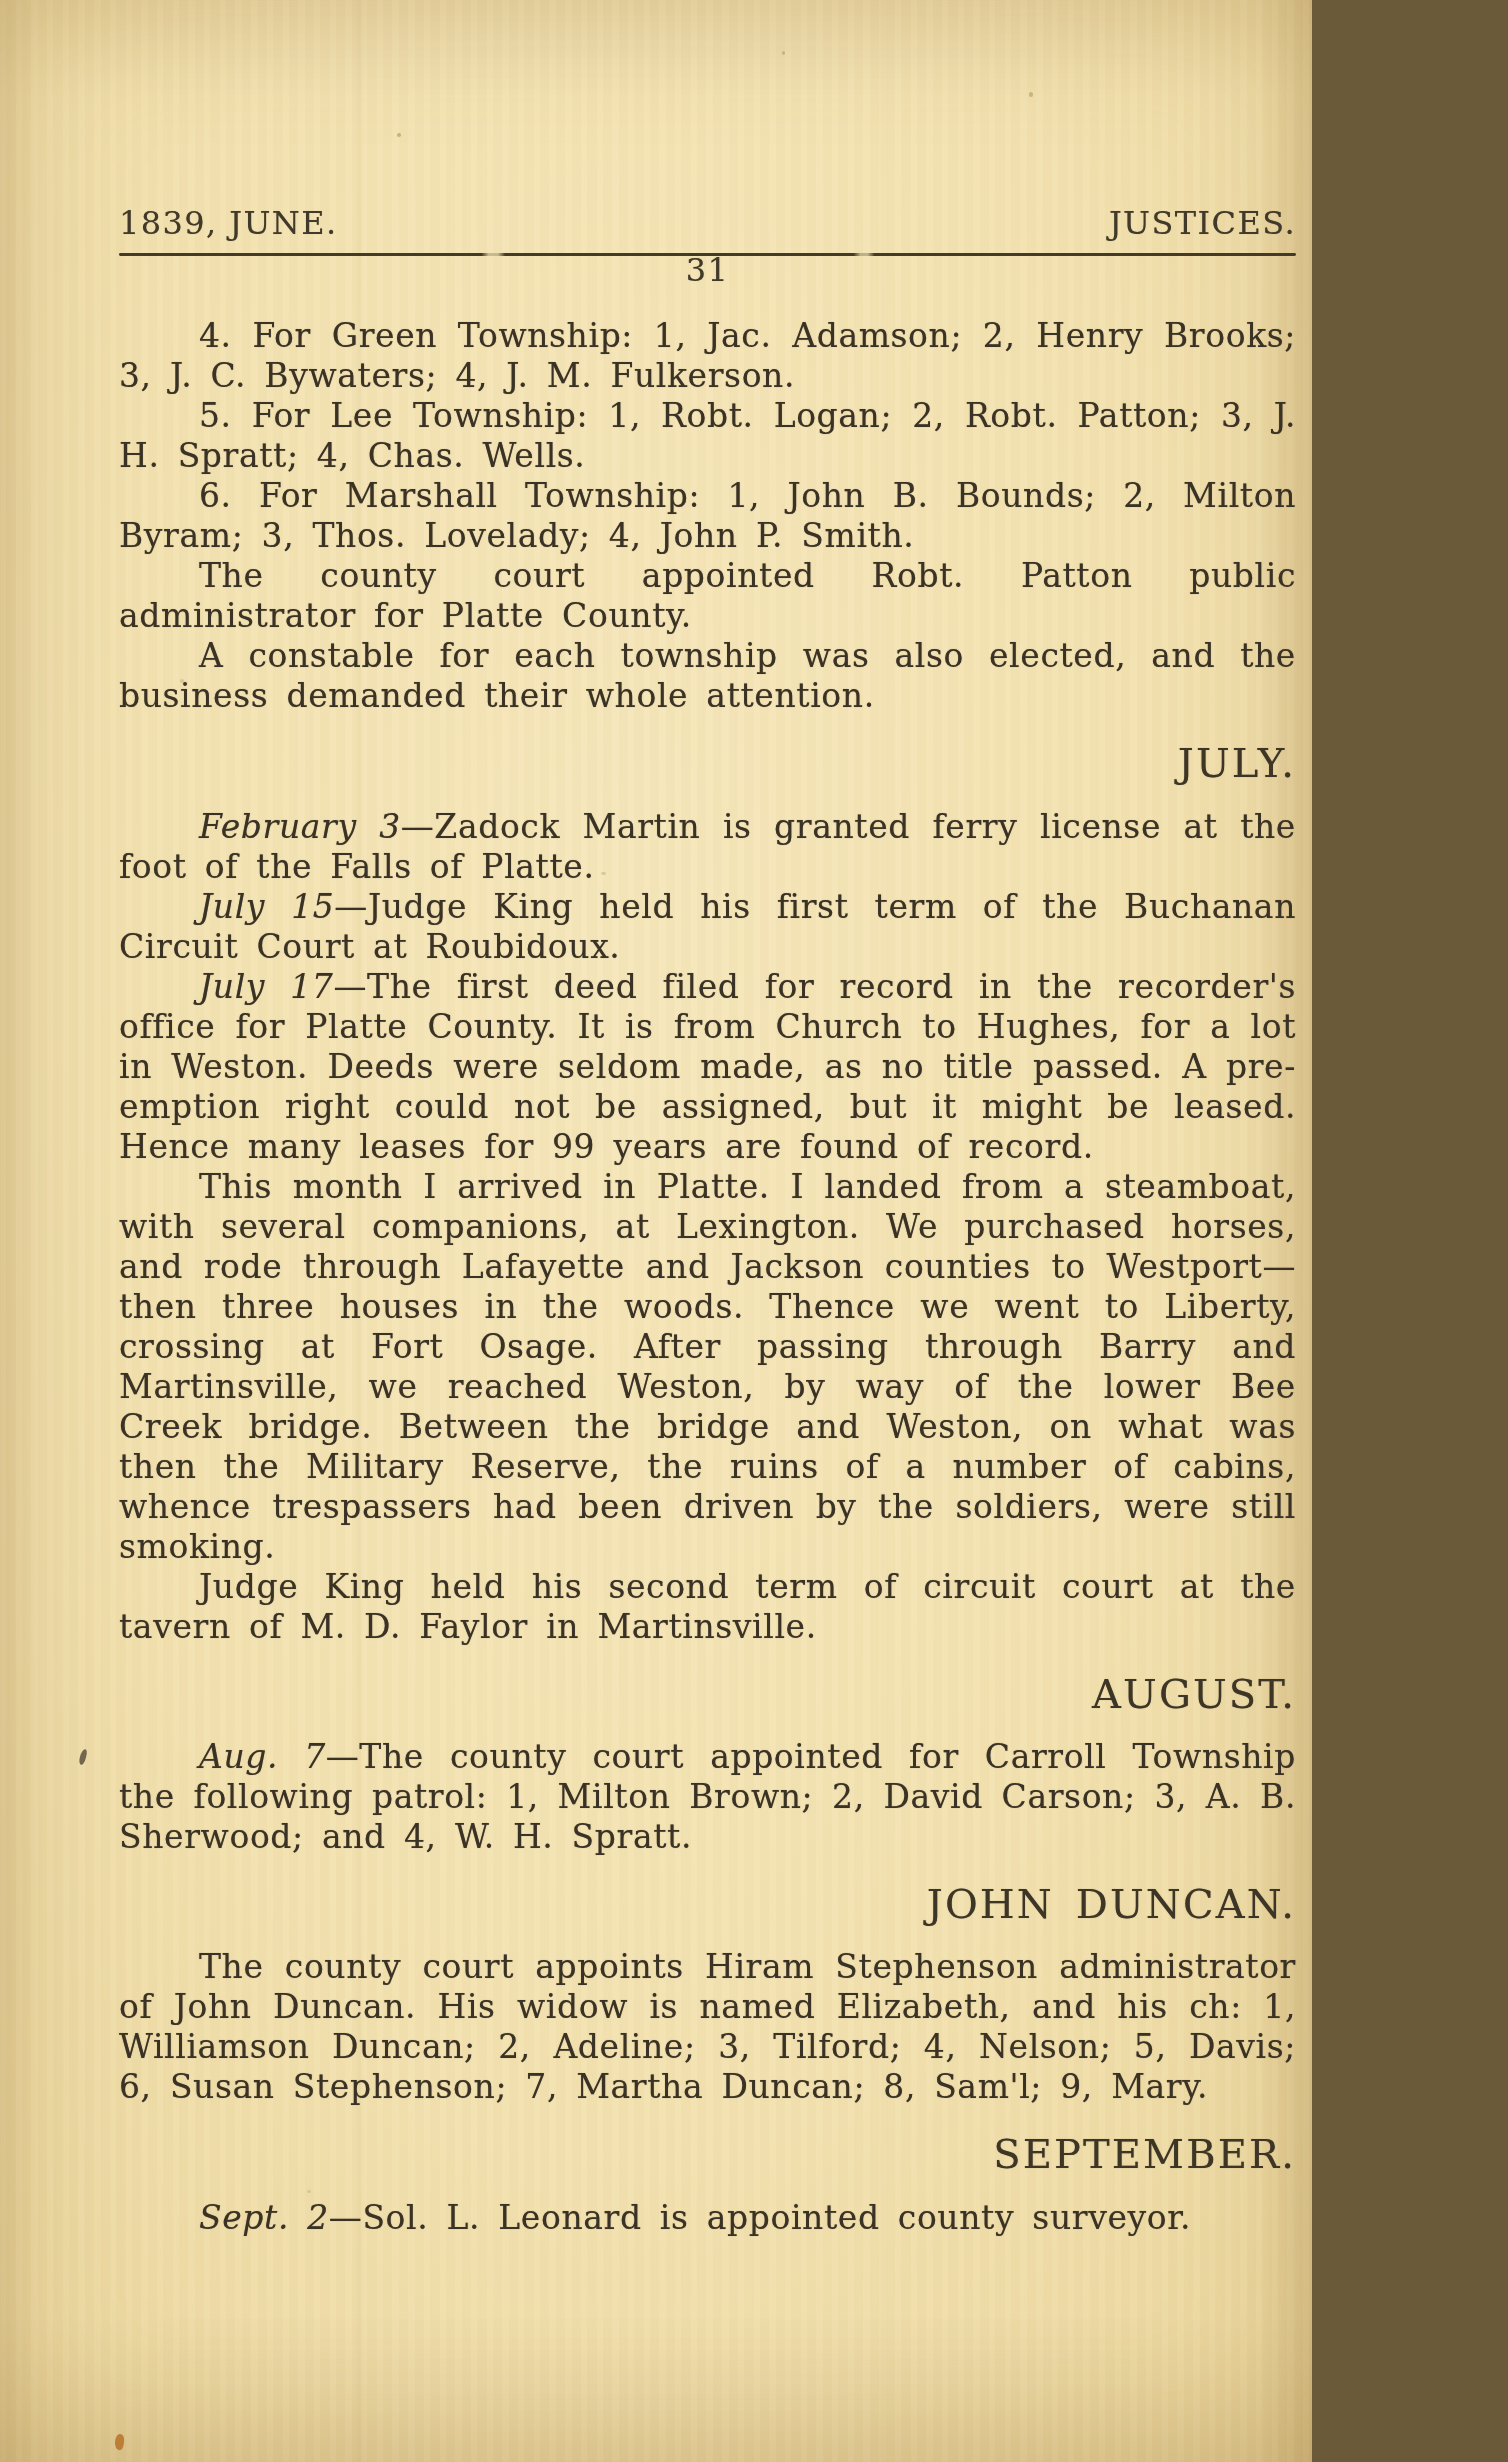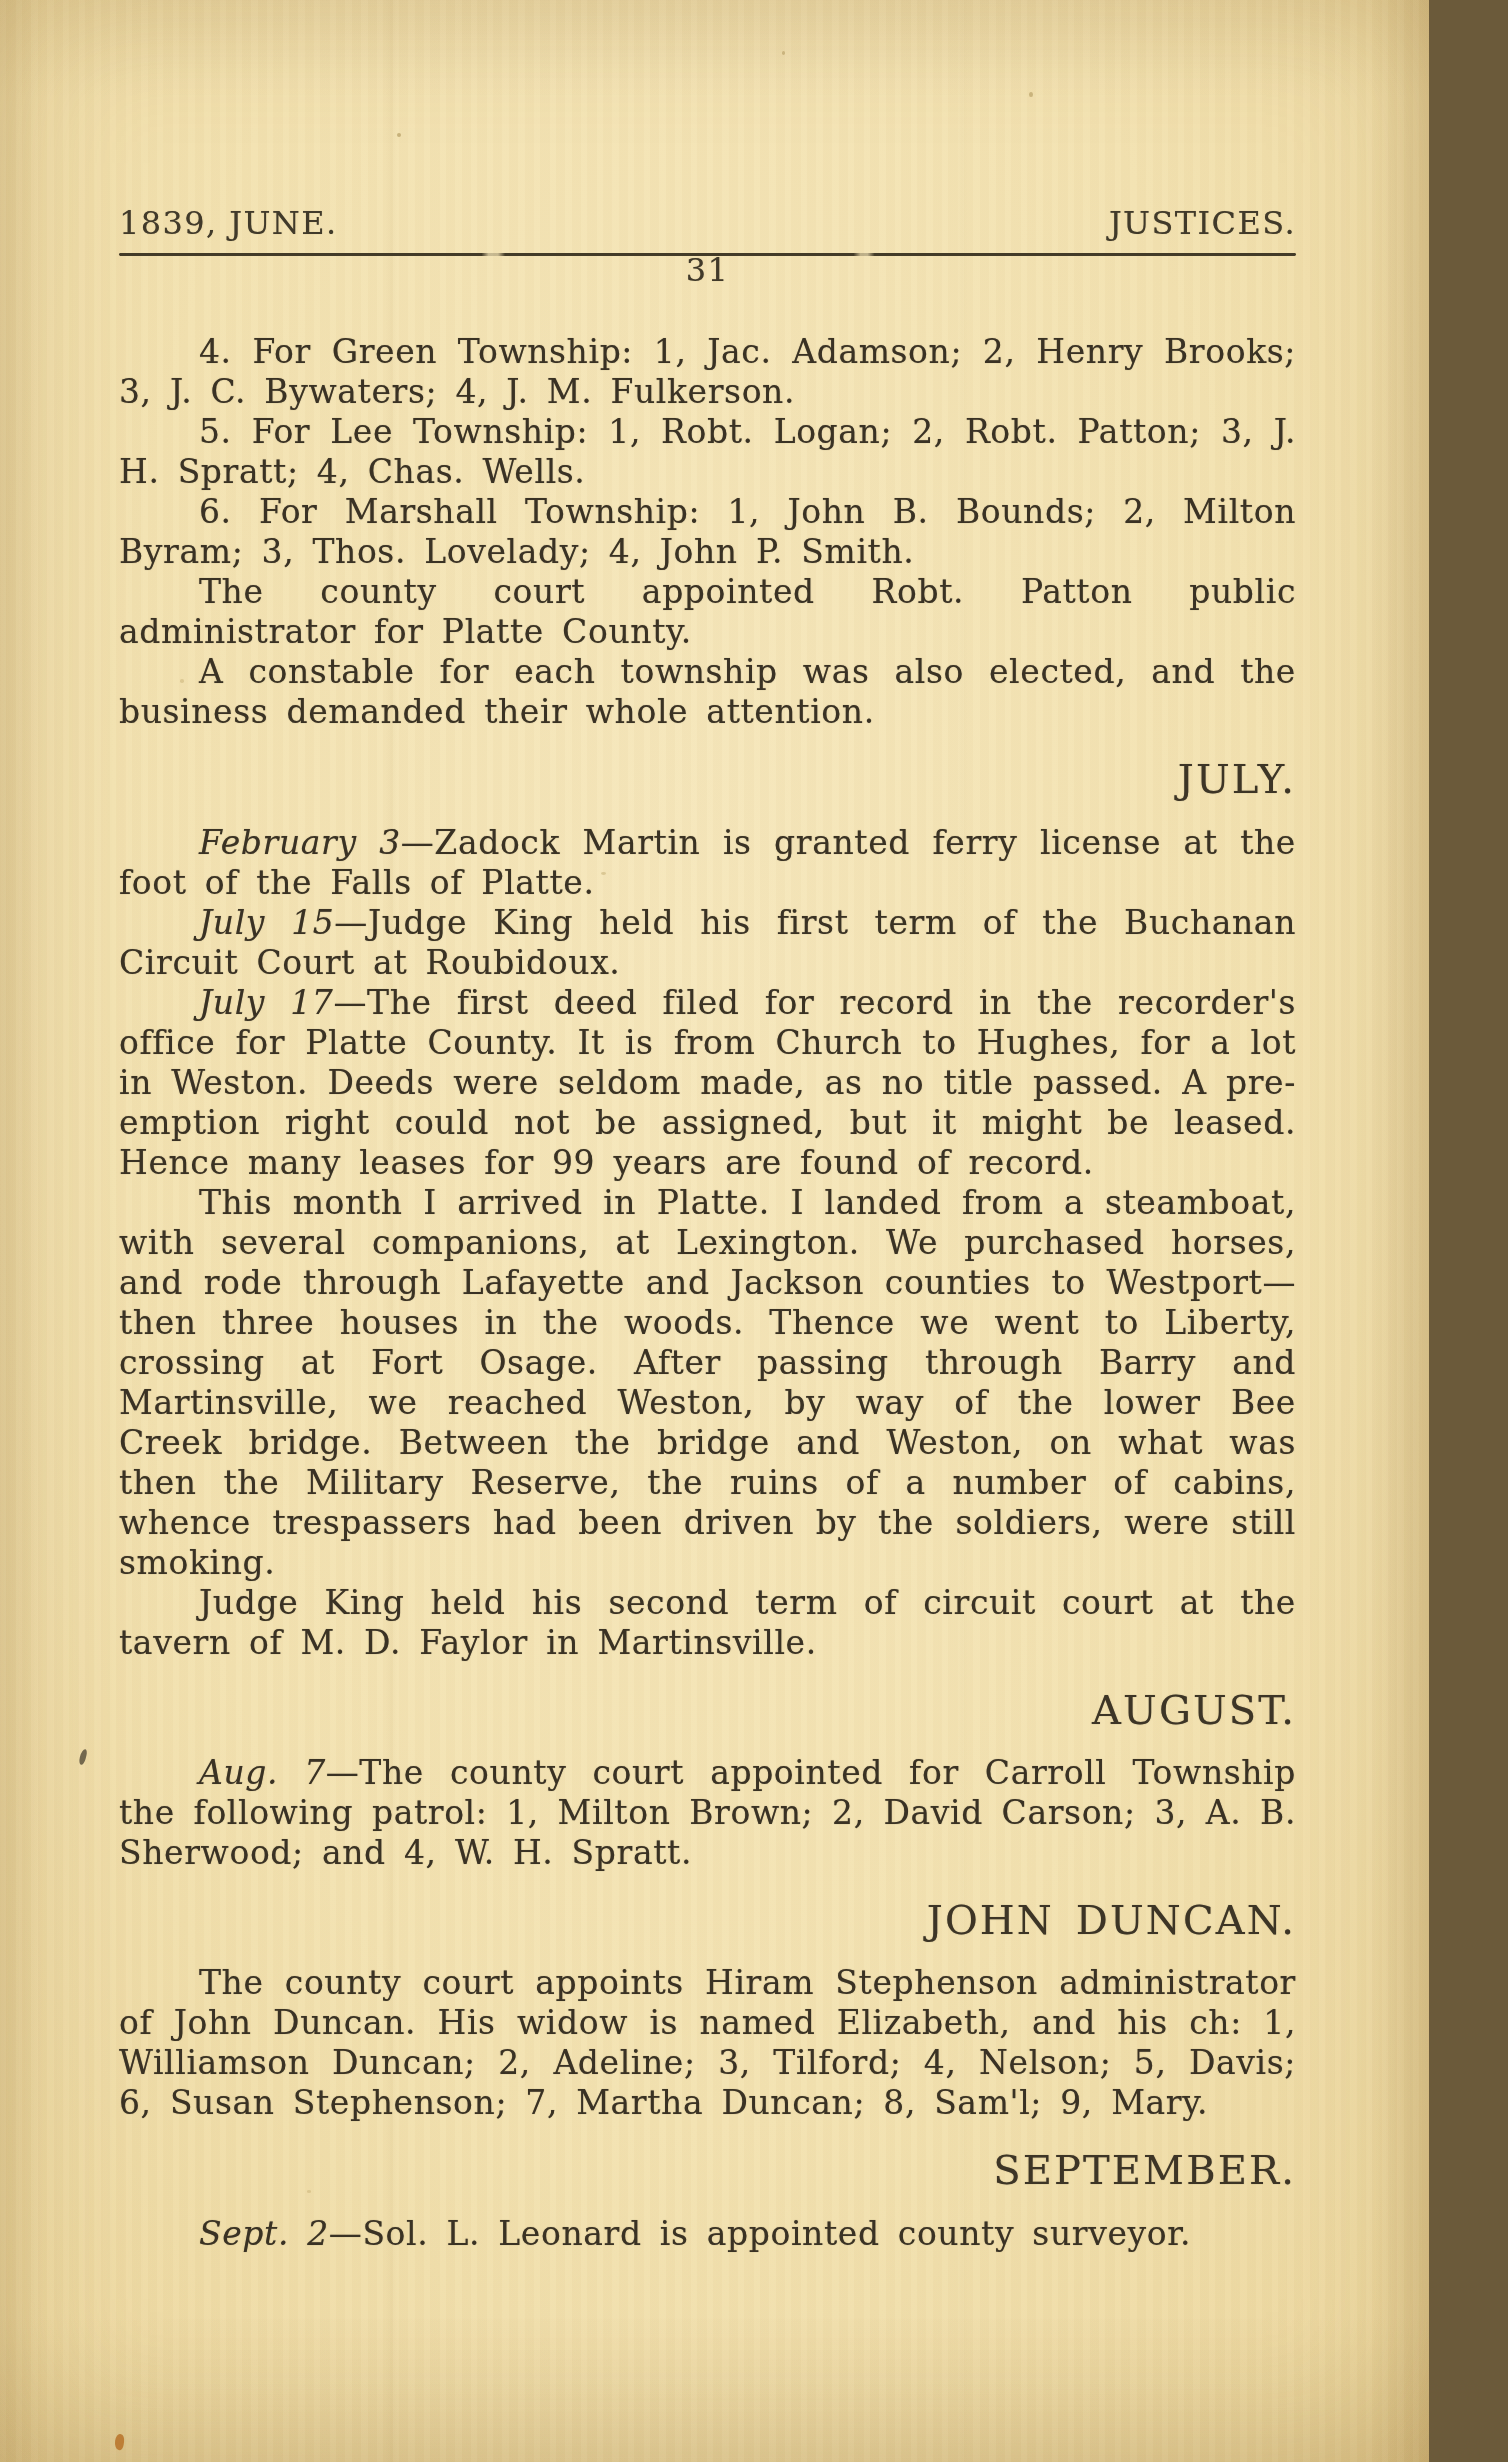--- a/index.html
+++ b/index.html
@@ -2,21 +2,21 @@
 <html style="font-size:11.4px"><head>
 <meta charset="utf-8">
 <style>
   html, body {
     margin: 0;
     padding: 0;
     background: #6b5a3a;
   }
   .page {
     position: relative;
-    width: 1429px;
+    width: 1312px;
     height: 2462px;
     margin: 0;
     overflow: hidden;
     background:
       linear-gradient(90deg, rgba(125,90,35,0.10) 0, rgba(125,90,35,0) 3%, rgba(125,90,35,0) 96%, rgba(125,90,35,0.14) 100%),
       linear-gradient(180deg, rgba(125,90,35,0.06) 0, rgba(125,90,35,0) 4%, rgba(125,90,35,0) 94%, rgba(125,90,35,0.10) 100%),
       radial-gradient(ellipse at 48% 38%, #f6e7bc 0%, #f3e2b1 55%, #edd9a2 88%, #e8d298 100%);
     box-shadow: inset 0 0 136px rgba(150,110,45,0.25);
     font-family: "DejaVu Serif", "Liberation Serif", serif;
   }
@@ -59,21 +59,21 @@
     margin-top: 10.7px;
     background: linear-gradient(to right,
       #433b28 0%, #433b28 30.8%,
       rgba(67,59,40,0.25) 31.4%, rgba(67,59,40,0.25) 32.2%,
       #433b28 32.8%, #433b28 62.4%,
       rgba(67,59,40,0.3) 63.0%, rgba(67,59,40,0.3) 63.6%,
       #433b28 64.2%, #433b28 100%);
     border-radius: 1.4px;
   }
   .body-text {
-    margin-top: 76px;
+    margin-top: 60px;
     font-size: 33px;
     line-height: 40px;
     text-align: justify;
     letter-spacing: 0.6px;
     word-spacing: 7.1px;
     color: #3a3224;
     text-shadow: 0 0 0.9px rgba(58,50,36,0.5);
   }
   .para {
     margin: 0;

